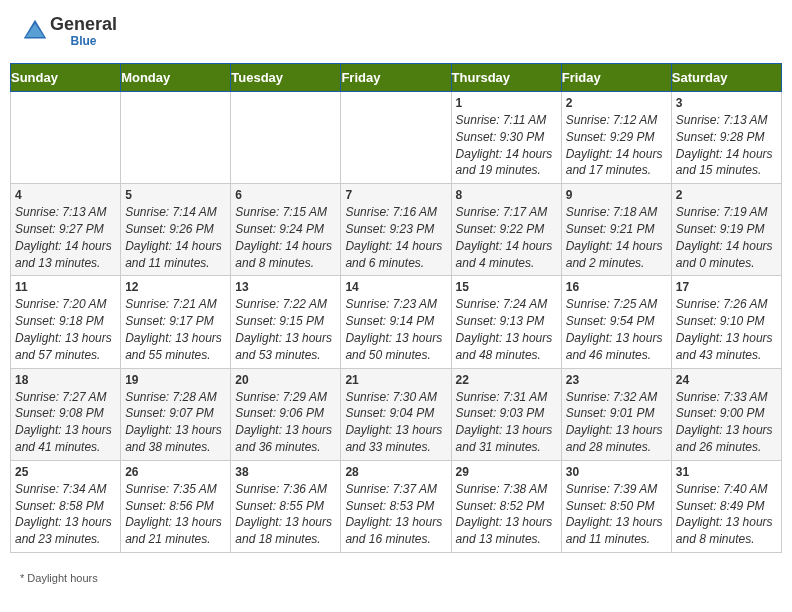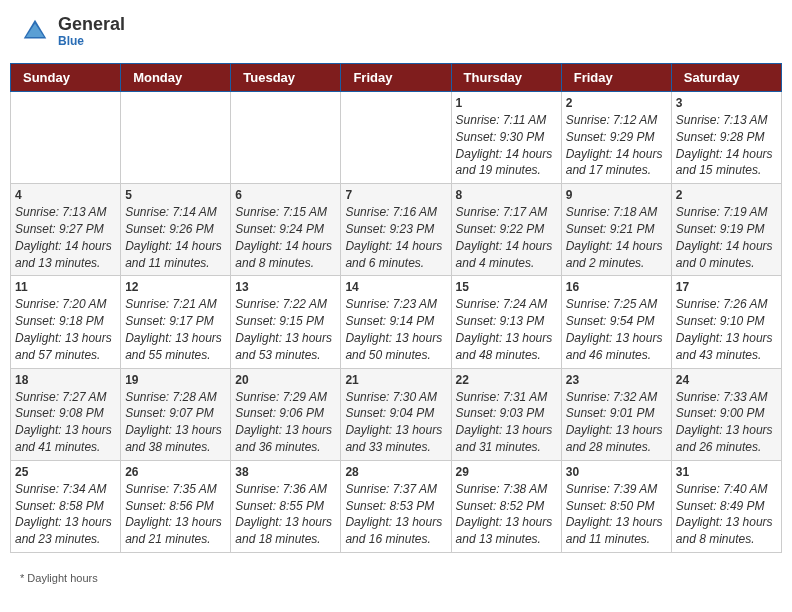--- a/index.html
+++ b/index.html
@@ -13,21 +13,22 @@
     .header-area {
       display: flex;
       justify-content: space-between;
       align-items: flex-start;
       margin-bottom: 10px;
       padding: 5px 10px;
     }
     .logo {
       display: flex;
       align-items: center;
-      gap: 8px;
+      gap: 0;
+      text-align: center;
     }
     .logo-text {
       display: flex;
       flex-direction: column;
       line-height: 1.1;
     }
     .logo-general {
       font-size: 18px;
       font-weight: bold;
       color: #333;
@@ -52,25 +53,25 @@
     .location-title {
       font-size: 16px;
       color: #555;
     }
     .calendar-table {
       width: 100%;
       border-collapse: collapse;
       table-layout: fixed;
     }
     .calendar-table thead tr th {
-      background-color: #7f1d1d;
+      background-color: #4d7c0f;
       color: #fff;
       font-size: 13px;
       font-weight: bold;
-      padding: 6px 12px;
+      padding: 6px 0;
       text-align: left;
       border: 1px solid #1a5da5;
     }
     .calendar-table tbody tr td {
       border: 1px solid #ccc;
       vertical-align: top;
       padding: 4px;
       font-size: 10px;
       color: #333;
       height: 80px;

